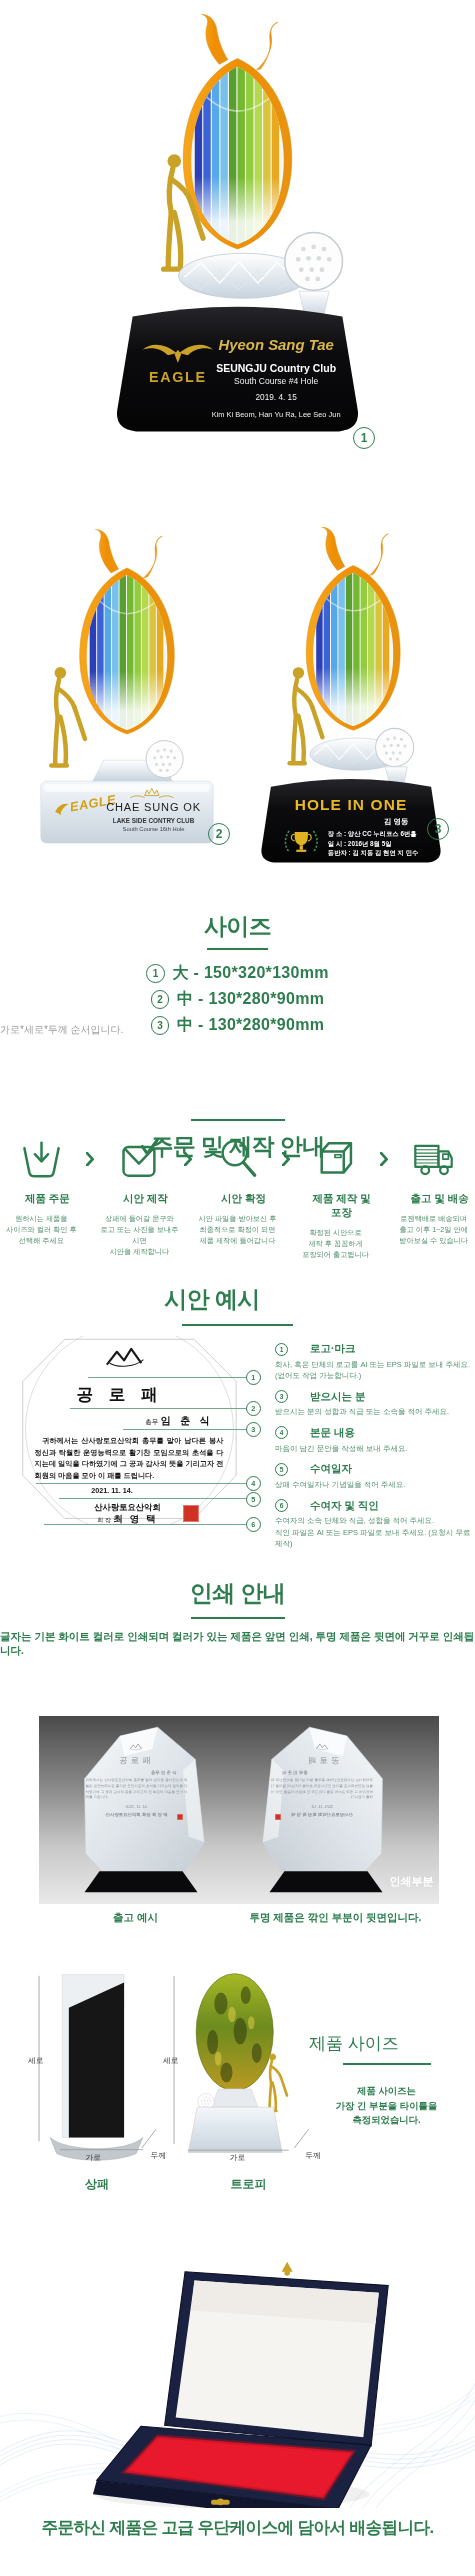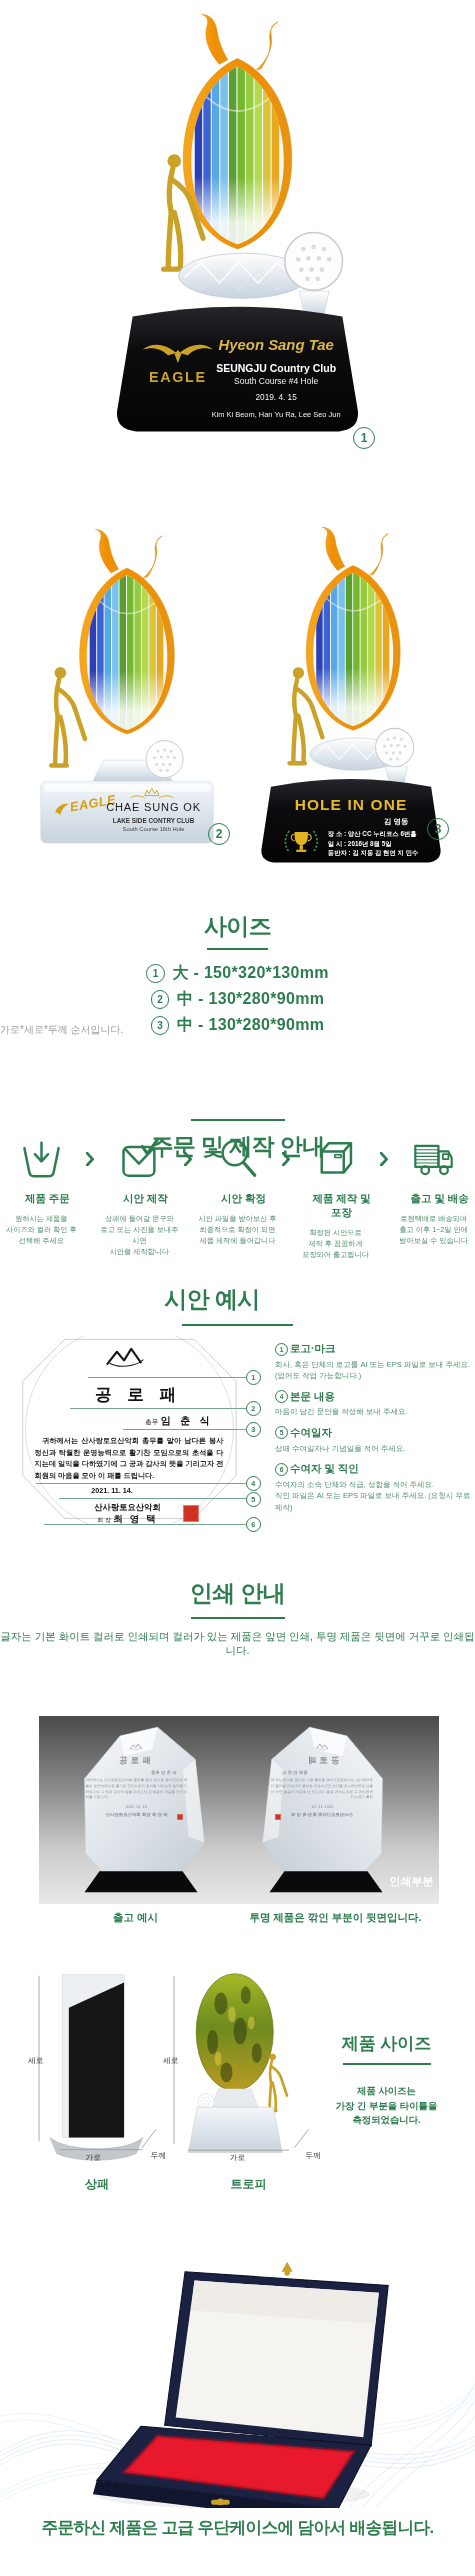--- a/index.html
+++ b/index.html
@@ -22,30 +22,30 @@
   .pstep .icn{height:44px;display:flex;align-items:center;justify-content:center;}
   .plabel{margin-top:13.3px;font-size:10.5px;font-weight:bold;color:#2e7d4f;margin-left:12px;}
   .pdesc{margin-top:6.6px;font-size:7.2px;line-height:1.55;color:#4f8e6b;white-space:pre-line;}
   .pchev{width:8.8px;padding-top:16.6px;}
   
   .plaque{width:260px;height:202px;}
   .rule{position:absolute;height:0.6px;background:#79a78e;}
   .sc{position:absolute;width:13.3px;height:13.3px;border:0.8px solid #2e7d4f;border-radius:50%;
       color:#2e7d4f;font-size:7.2px;font-weight:bold;display:flex;align-items:center;justify-content:center;background:#fff;}
   .sitem{margin-bottom:8.3px;}
-  .sihead{display:flex;align-items:center;gap:2px;}
+  .sihead{display:flex;align-items:center;gap:22px;}
   .sinum{width:11px;height:11px;border:0.8px solid #2e7d4f;border-radius:50%;color:#2e7d4f;
          font-size:6.6px;font-weight:bold;display:flex;align-items:center;justify-content:center;flex:0 0 auto;}
   .sititle{font-size:10.5px;font-weight:bold;color:#2e7d4f;}
   .sidesc{margin:2.8px 0 0 0;font-size:7.5px;line-height:1.5;color:#4f8e6b;white-space:pre-line;}
   
   .photo{background:linear-gradient(180deg,#4a4a4a 0%,#8a8a8a 38%,#c9c9c9 70%,#e9e9e9 100%);}
   .pp{position:absolute;width:144px;height:169px;}
   .pptxt{position:absolute;left:16.6px;top:16.6px;width:102px;text-align:center;color:#878e96;}
-  .pptitle{font-size:8.3px;font-weight:bold;letter-spacing:3.3px;margin-top:2.2px;}
+  .pptitle{font-size:8.3px;font-weight:normal;letter-spacing:3.3px;margin-top:2.2px;}
   .pprec{font-size:4.4px;margin-top:4.4px;text-align:right;padding-right:11px;font-weight:bold;}
   .ppbody{font-size:3.5px;line-height:1.6;margin-top:3.3px;text-align:justify;}
   .ppdate{font-size:3.9px;margin-top:3.3px;}
   .pporg{font-size:4.4px;font-weight:bold;margin-top:2.8px;line-height:1.5;}
   .ppseal{position:absolute;right:4.4px;bottom:-1.1px;width:6px;height:6px;background:#cf3222;
           box-shadow:inset 0 0 0 0.8px rgba(255,255,255,.35);}
   .mir .pptxt{transform:scaleX(-1);}
   .caption{font-size:10.5px;font-weight:bold;color:#2e7d4f;text-align:center;}
   
   .psdesc{font-size:9.4px;line-height:1.55;color:#2e7d4f;font-weight:bold;text-align:center;white-space:pre-line;}
@@ -346,21 +346,21 @@
   <div class="abs plaque" style="left:15.5px;top:1336px">
     <svg class="abs" style="left:0;top:0" width="228" height="188" viewBox="0 0 412 340">
       <polygon points="88,6 322,6 398,82 398,252 322,330 88,330 12,252 12,82" fill="none" stroke="#b8b8b8" stroke-width="1.2"></polygon>
       <circle cx="205" cy="168" r="188" fill="none" stroke="#c4c4c4" stroke-width="1"></circle>
     </svg>
     <svg class="abs" style="left:88px;top:10px;color:#1a1a1a" width="43" height="23" viewBox="0 0 60 32">
         <use href="#mlogo"></use>
       </svg>
     <div class="rule" style="top:41px;left:72px;width:167px"></div>
     <div class="sc" style="left:230px;top:34px">1</div>
-    <div class="abs" style="top:48px;left:61px;width:105px;text-align:right;font-size:16.6px;font-weight:bold;letter-spacing:5.5px;color:#111">공 로 패</div>
+    <div class="abs" style="top:48px;left:61px;width:105px;text-align:left;font-size:16.6px;font-weight:bold;letter-spacing:5.5px;color:#111">공 로 패</div>
     <div class="rule" style="top:72px;left:54px;width:185px"></div>
     <div class="sc" style="left:230px;top:65px">2</div>
     <div class="abs" style="top:78px;left:111px;width:105px;text-align:center;color:#111">
       <span style="font-size:6.6px">총무</span>
       <span style="font-size:10px;font-weight:bold;letter-spacing:3.3px">임 춘 식</span>
     </div>
     <div class="rule" style="top:93px;left:107px;width:132px"></div>
     <div class="sc" style="left:230px;top:86px">3</div>
     <div class="abs" style="top:99px;left:19px;width:189px;font-size:7.2px;line-height:1.6;color:#1c1c1c;text-align:justify;text-indent:7.7px;font-weight:bold">귀하께서는 산사랑토요산악회 총무를 맡아 남다른 봉사정신과 탁월한 운영능력으로 활기찬 모임으로의 초석을 다지는데 일익을 다하였기에 그 공과 감사의 뜻을 기리고자 전 회원의 마음을 모아 이 패를 드립니다.</div>
     <div class="rule" style="top:147px;left:20px;width:219px"></div>
@@ -383,20 +383,27 @@
   <div class="abs" style="left:275px;top:1342px;width:197px">
     <div class="sitem">
       <div class="sihead">
           <span class="sinum">1</span>
         <span class="sititle">로고·마크</span>
         </div>
       <p class="sidesc">회사, 혹은 단체의 로고를 AI 또는 EPS 파일로 보내 주세요. (없어도 작업 가능합니다.)</p>
     </div>
     <div class="sitem">
       <div class="sihead">
+          <span class="sinum">3</span>
+        <span class="sititle">받으시는 분</span>
+        </div>
+      <p class="sidesc">받으시는 분의 성함과 직급 또는 소속을 적어 주세요.</p>
+    </div>
+    <div class="sitem">
+      <div class="sihead">
           <span class="sinum">4</span>
         <span class="sititle">본문 내용</span>
         </div>
       <p class="sidesc">마음이 담긴 문안을 작성해 보내 주세요.</p>
     </div>
     <div class="sitem">
       <div class="sihead">
           <span class="sinum">5</span>
         <span class="sititle">수여일자</span>
         </div>
@@ -407,21 +414,21 @@
           <span class="sinum">6</span>
         <span class="sititle">수여자 및 직인</span>
         </div>
       <p class="sidesc">수여자의 소속 단체와 직급, 성함을 적어 주세요.
 직인 파일은 AI 또는 EPS 파일로 보내 주세요. (요청시 무료 제작)</p>
     </div>
   </div>
 
   <div class="abs gtitle" style="left:0;top:1578px;width:475px">인쇄 안내</div>
   <div class="abs gunder" style="left:191px;top:1617px;width:94px"></div>
-  <div class="abs" style="left:0;top:1630px;width:475px;text-align:center;font-size:10.5px;font-weight:normal;color:#2e7d4f">글자는 기본 화이트 컬러로 인쇄되며 컬러가 있는 제품은 앞면 인쇄, 투명 제품은 뒷면에 거꾸로 인쇄됩니다.</div>
+  <div class="abs" style="left:0;top:1630px;width:475px;text-align:left;font-size:10.5px;font-weight:bold;color:#2e7d4f">글자는 기본 화이트 컬러로 인쇄되며 컬러가 있는 제품은 앞면 인쇄, 투명 제품은 뒷면에 거꾸로 인쇄됩니다.</div>
 
   <div class="abs photo" style="left:39px;top:1716px;width:400px;height:188px">
 
     <div class="pp" style="left:30px;top:10px">
       <svg width="144" height="169" viewBox="0 0 260 305">
         <polygon points="28,95 92,18 160,2 228,60 244,210 210,262 60,262 30,230" fill="url(#gemface)" stroke="#cfd6dc" stroke-width="1"></polygon>
         <polygon points="92,18 160,2 150,42 100,54" fill="#ffffff" opacity="0.75"></polygon>
         <polygon points="228,60 244,210 216,200 206,80" fill="#ffffff" opacity="0.5"></polygon>
         <polygon points="55,262 205,262 232,300 28,300" fill="#0a0a0c"></polygon>
       </svg>
@@ -494,21 +501,21 @@
     <polygon points="62,248 200,248 216,330 46,330" fill="url(#clearbase)" stroke="#cfc6bf"></polygon>
     <line x1="20" y1="10" x2="20" y2="315" stroke="#9a9a9a" stroke-width="1.5"></line>
     <text x="0" y="168" font-size="14" fill="#333">세로</text>
     <line x1="45" y1="332" x2="228" y2="332" stroke="#9a9a9a" stroke-width="1.5" transform="translate(0,-6)"></line>
     <text x="135" y="343" font-size="14" fill="#333" text-anchor="middle">가로</text>
     <line x1="238" y1="322" x2="264" y2="288" stroke="#9a9a9a" stroke-width="1.5"></line>
     <text x="258" y="340" font-size="14" fill="#333">두께</text>
   </svg>
   <div class="abs pscap" style="left:28px;top:2176px;width:138px">상패</div>
   <div class="abs pscap" style="left:163px;top:2176px;width:171px">트로피</div>
-  <div class="abs" style="left:309px;top:2032px;width:155px;text-align:center;font-size:17px;font-weight:bold;color:#2e7d4f">제품 사이즈</div>
+  <div class="abs" style="left:309px;top:2032px;width:155px;font-size:17px;font-weight:normal;color:#2e7d4f">제품 사이즈</div>
   <div class="abs gunder" style="left:343px;top:2063px;width:88px"></div>
   <div class="abs psdesc" style="left:309px;top:2084px;width:155px">제품 사이즈는
 가장 긴 부분을 타이틀을
 측정되었습니다.</div>
 
   <svg class="abs" style="left:0;top:2221px" width="475" height="287" viewBox="0 0 860 520">
     <g fill="none" stroke-linecap="round">
       <g stroke="#a9c9ea" opacity="0.55">
         <path d="M-20,430 C180,300 240,470 430,420 C620,370 700,480 880,380"></path>
         <path d="M-20,438 C180,308 240,478 430,428 C620,378 700,488 880,388"></path>

